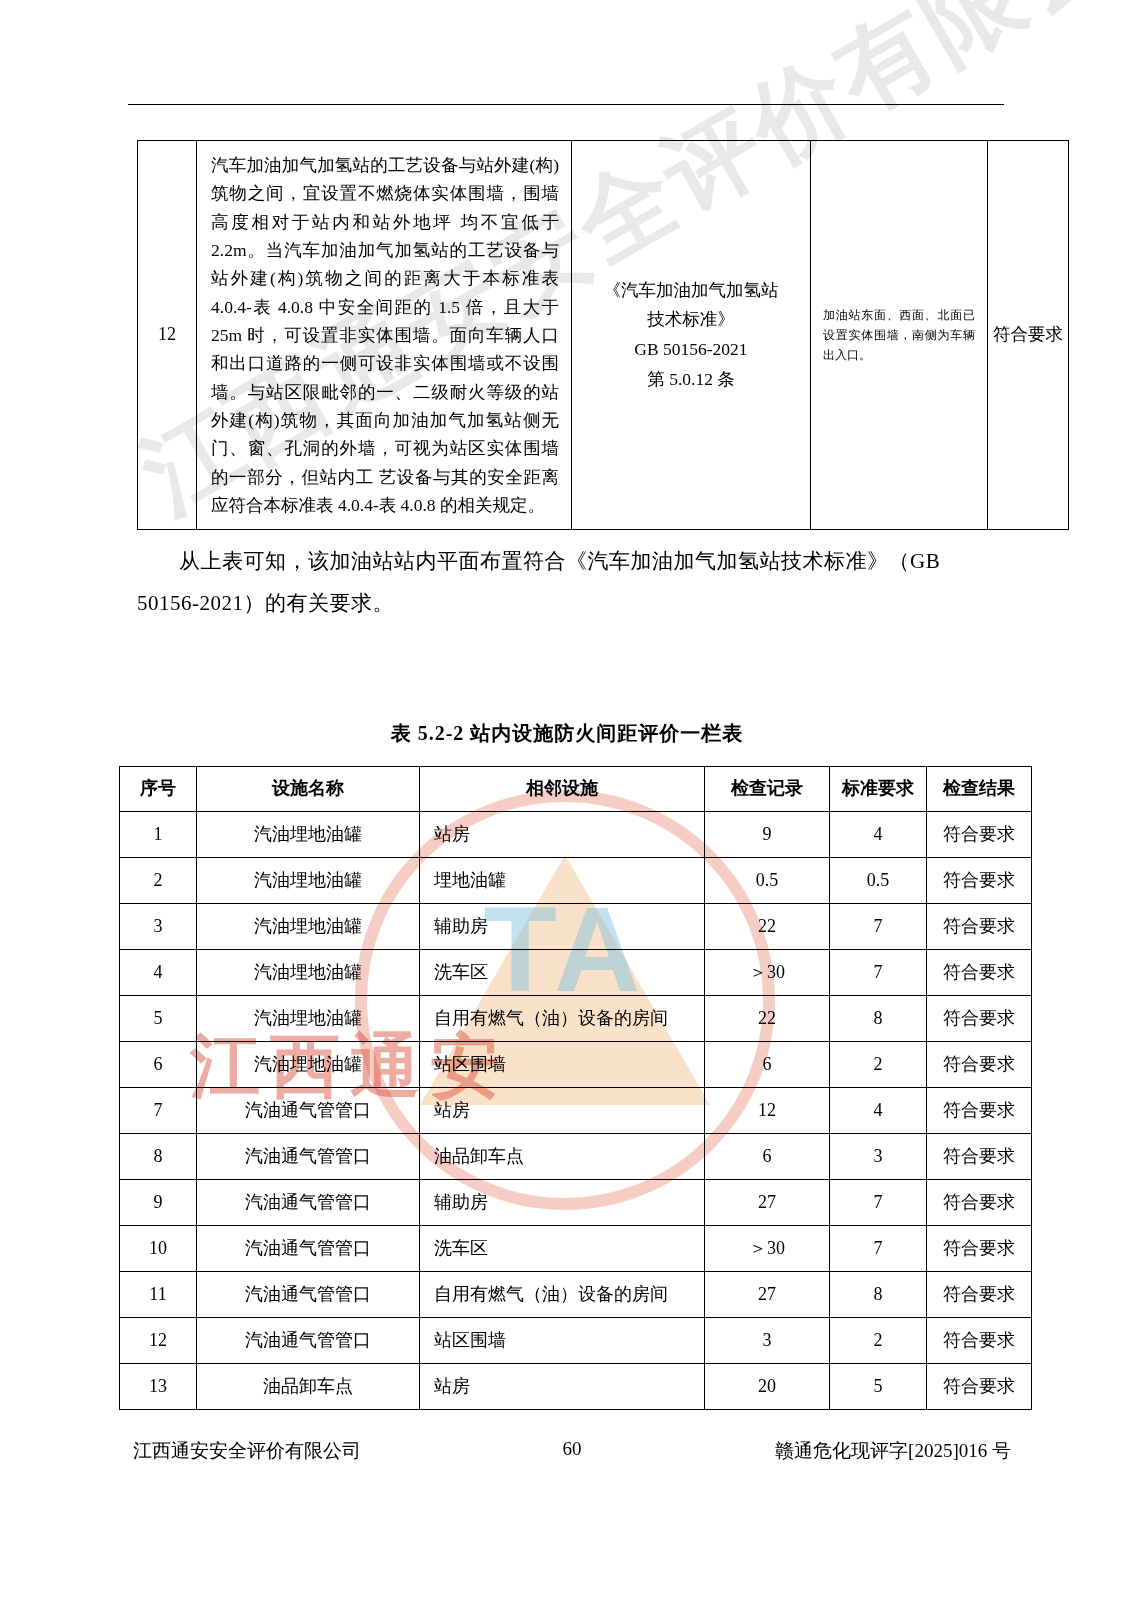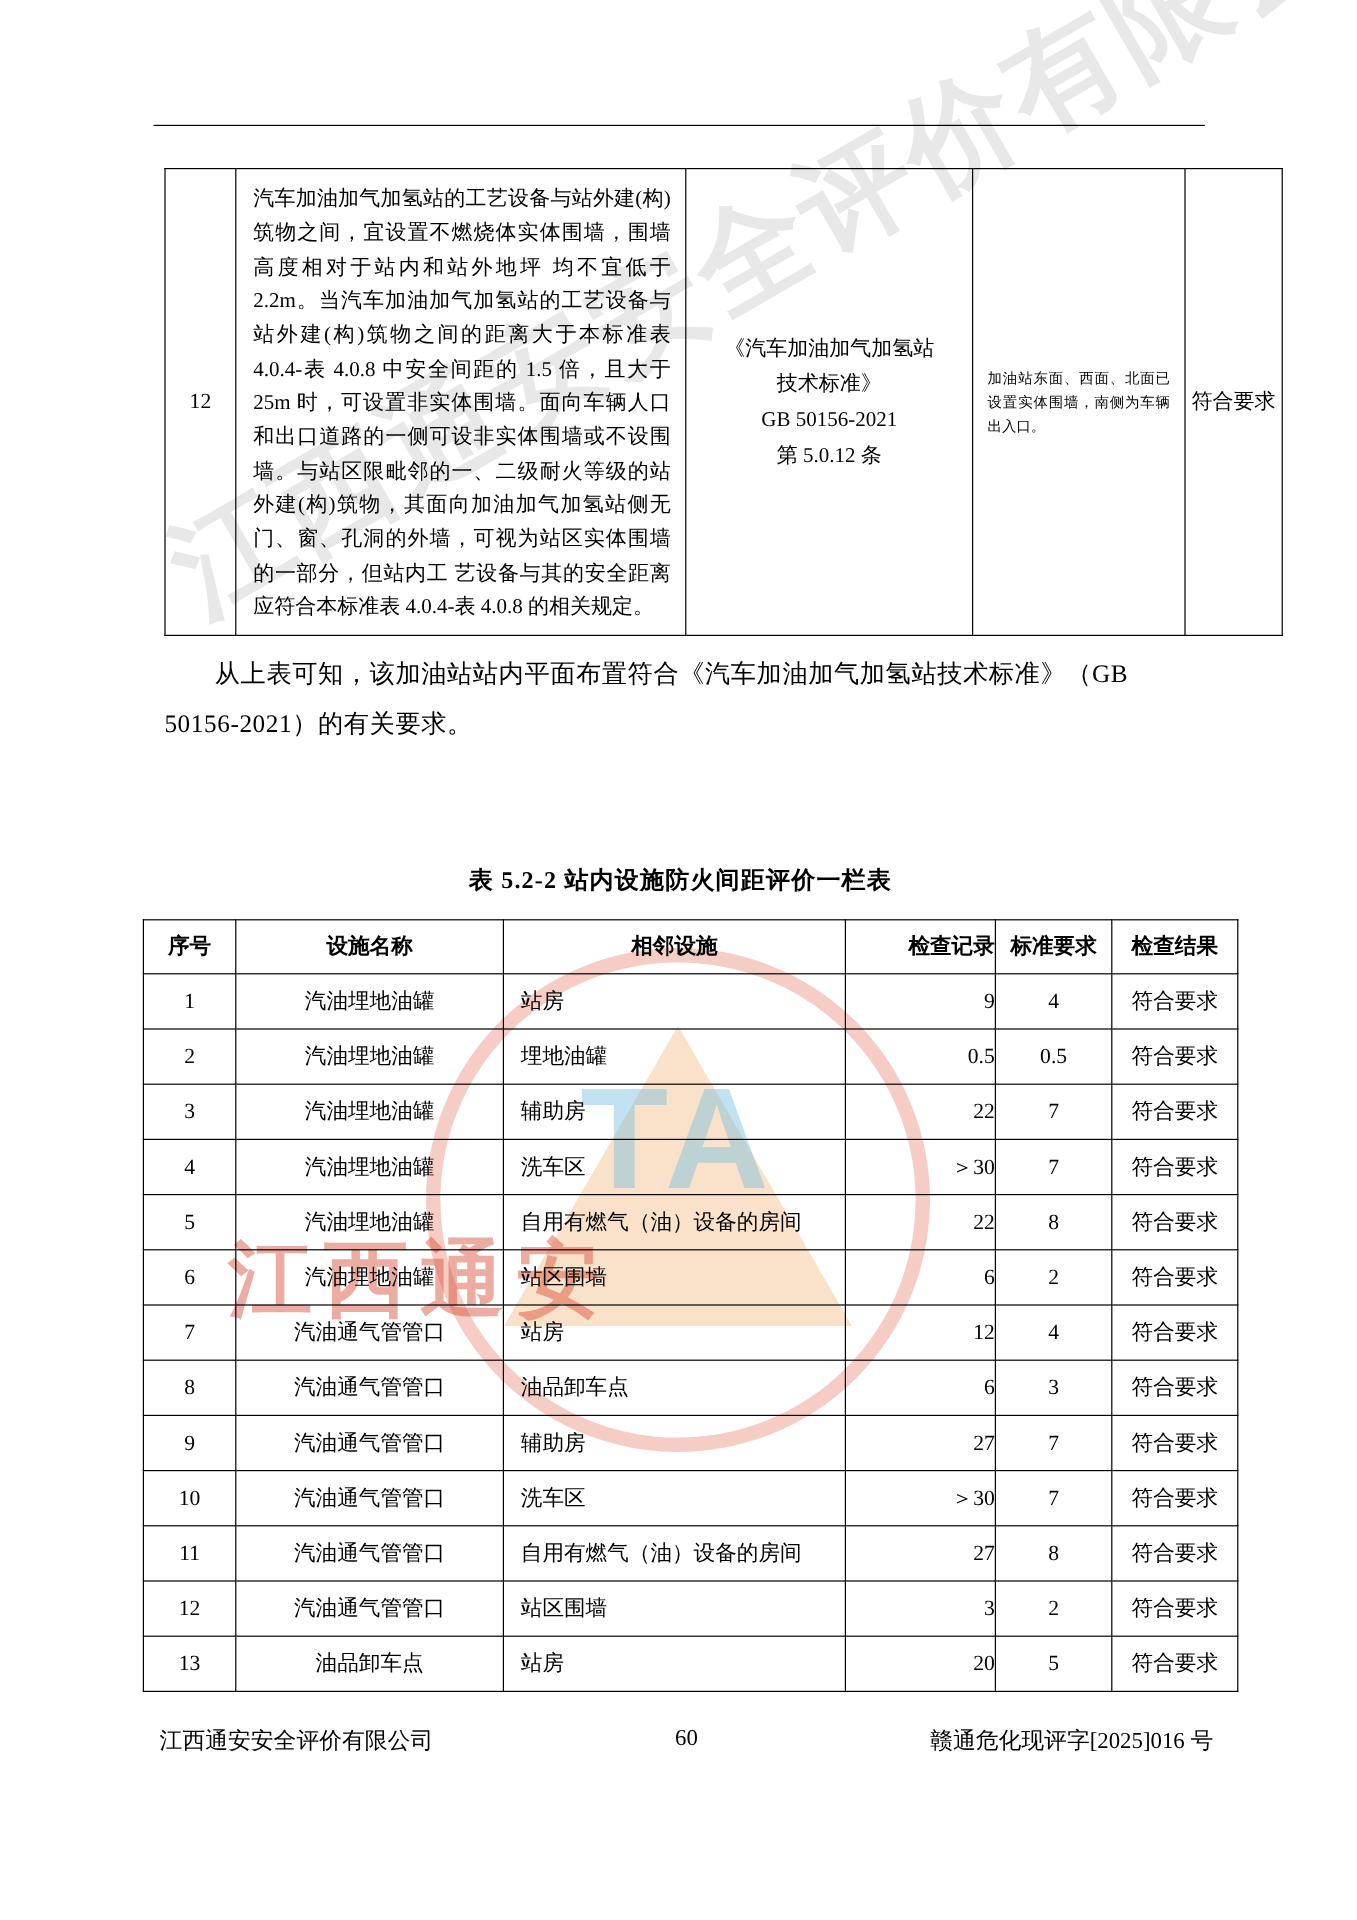--- a/index.html
+++ b/index.html
@@ -200,21 +200,21 @@
     font-size: 18px;
     height: 44px;
   }
   #tbl-main td {
     height: 45px;
     font-size: 18px;
   }
   #tbl-main .col-no { width: 76px; }
   #tbl-main .col-fac { width: 222px; }
   #tbl-main .col-adj { width: 284px; text-align: left; padding-left: 14px; }
-  #tbl-main .col-rec { width: 124px; text-align: right; }
+  #tbl-main .col-rec { width: 124px; }
   #tbl-main .col-std { width: 96px; }
   #tbl-main .col-res { width: 104px; }
   #tbl-main th.col-adj { text-align: center; padding-left: 0; }
 
   
   .footer {
     position: absolute;
     left: 133px;
     top: 1438px;
     width: 878px;

